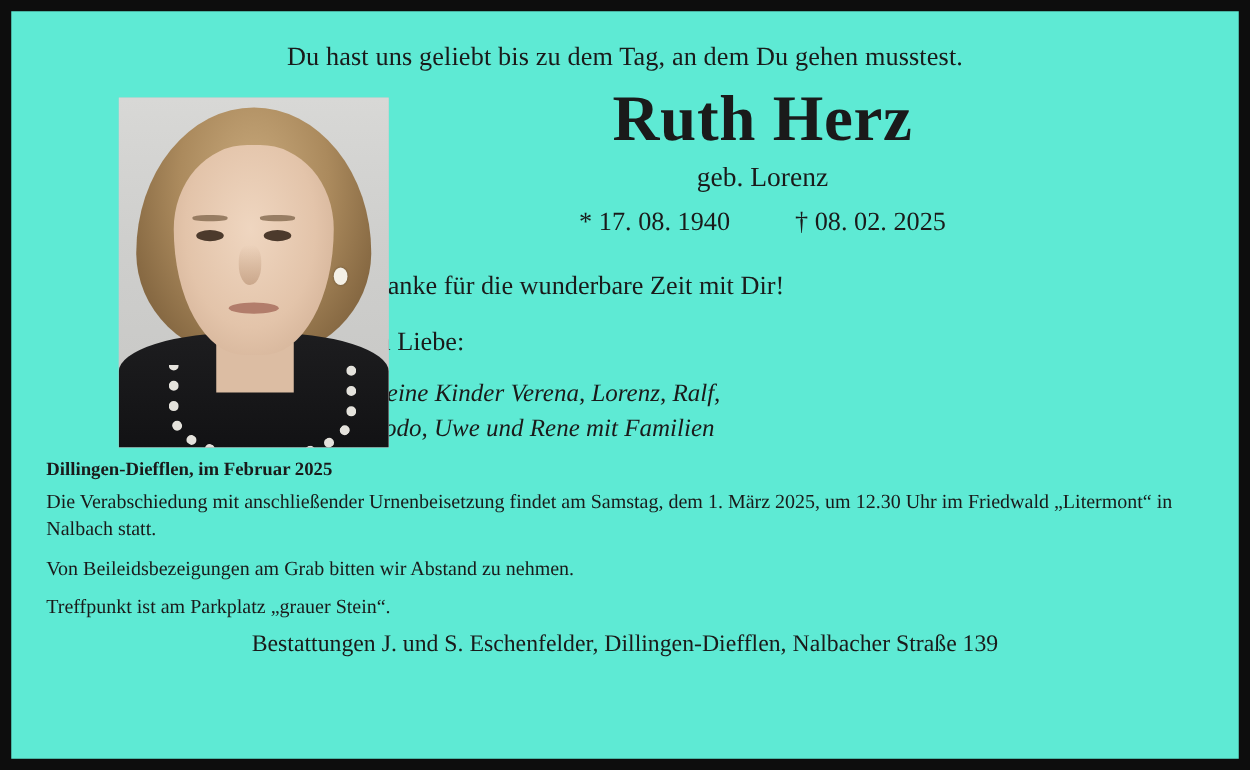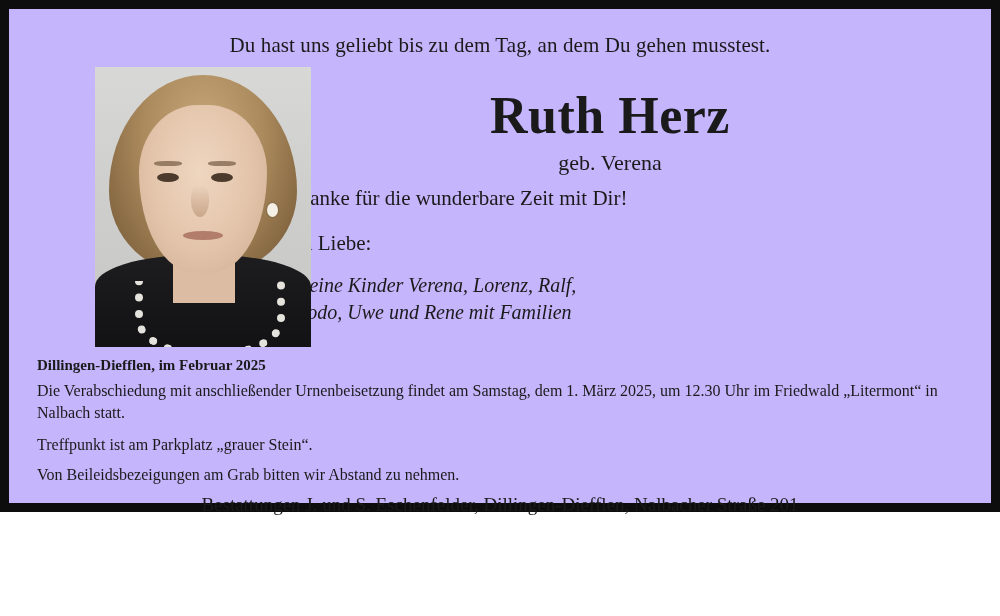--- a/index.html
+++ b/index.html
@@ -11,39 +11,39 @@
     width: 1000px;
     height: 616px;
     font-family: "Liberation Serif", serif;
     color: #1a1a1a;
     overflow: hidden;
   }
   .notice {
     position: relative;
     box-sizing: border-box;
     width: 1000px;
-    height: 512px;
-    background: #c4b5fd;
+    height: 616px;
+    background: #5eead4;
     border: 9px solid #0d0d0d;
     padding: 14px 24px 22px 24px;
   }
   .epitaph {
     text-align: center;
     font-size: 21px;
     line-height: 1.42;
     font-family: "Liberation Serif", serif;
     margin-top: 8px;
     margin-bottom: 6px;
     letter-spacing: 0.1px;
   }
   .epitaph div { white-space: nowrap; }
 
   .body-row {
     display: flex;
-    align-items: center;
+    align-items: flex-end;
     margin-top: 6px;
   }
   .portrait-wrap {
     width: 218px;
     flex: 0 0 218px;
     padding-left: 62px;
     box-sizing: border-box;
   }
   .portrait {
     width: 216px;
@@ -225,32 +225,35 @@
         <div class="p-eye-r"></div>
         <div class="p-nose"></div>
         <div class="p-mouth"></div>
         <div class="p-ear"></div>
         <div class="p-pearls"></div>
       </div>
     </div>
 
     <div class="info">
       <div class="name">Ruth Herz</div>
-      <div class="maiden">geb. Verena</div>
+      <div class="maiden">geb. Lorenz</div>
+      <div class="dates">
+        <span class="birth">* 17. 08. 1940</span><span class="death">† 08. 02. 2025</span>
+      </div>
       <div class="thanks">Danke für die wunderbare Zeit mit Dir!</div>
       <div class="inlove">In Liebe:</div>
       <div class="children">
         <div>Deine Kinder Verena, Lorenz, Ralf,</div>
         <div>Bodo, Uwe und Rene mit Familien</div>
       </div>
     </div>
 
   </div>
 
   <div class="footer">
     <div class="place-date">Dillingen-Diefflen, im Februar 2025</div>
     <div class="para">Die Verabschiedung mit anschließender Urnenbeisetzung findet am Samstag, dem 1. März 2025, um 12.30 Uhr im Friedwald „Litermont“ in Nalbach statt.</div>
+    <div class="para tight">Von Beileidsbezeigungen am Grab bitten wir Abstand zu nehmen.</div>
     <div class="para tight">Treffpunkt ist am Parkplatz „grauer Stein“.</div>
-    <div class="para tight">Von Beileidsbezeigungen am Grab bitten wir Abstand zu nehmen.</div>
-    <div class="undertaker">Bestattungen J. und S. Eschenfelder, Dillingen-Diefflen, Nalbacher Straße 201</div>
+    <div class="undertaker">Bestattungen J. und S. Eschenfelder, Dillingen-Diefflen, Nalbacher Straße 139</div>
   </div>
 
 </div>
 
 </body></html>

